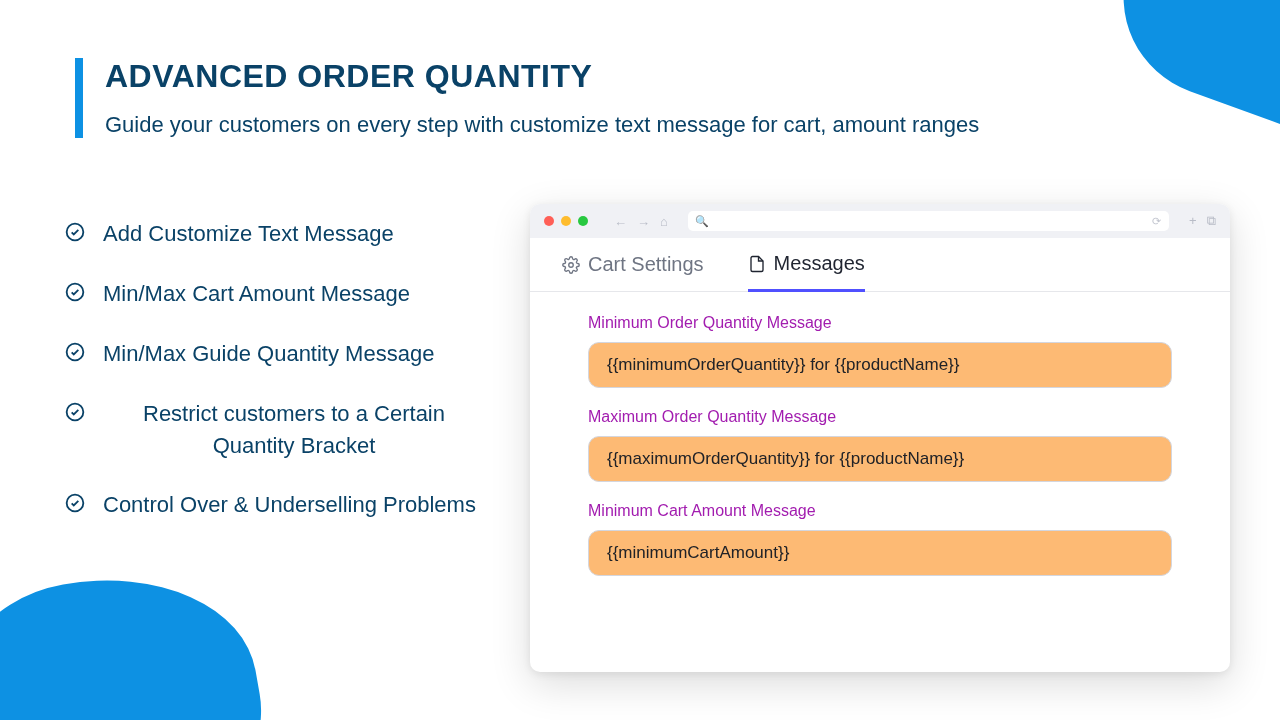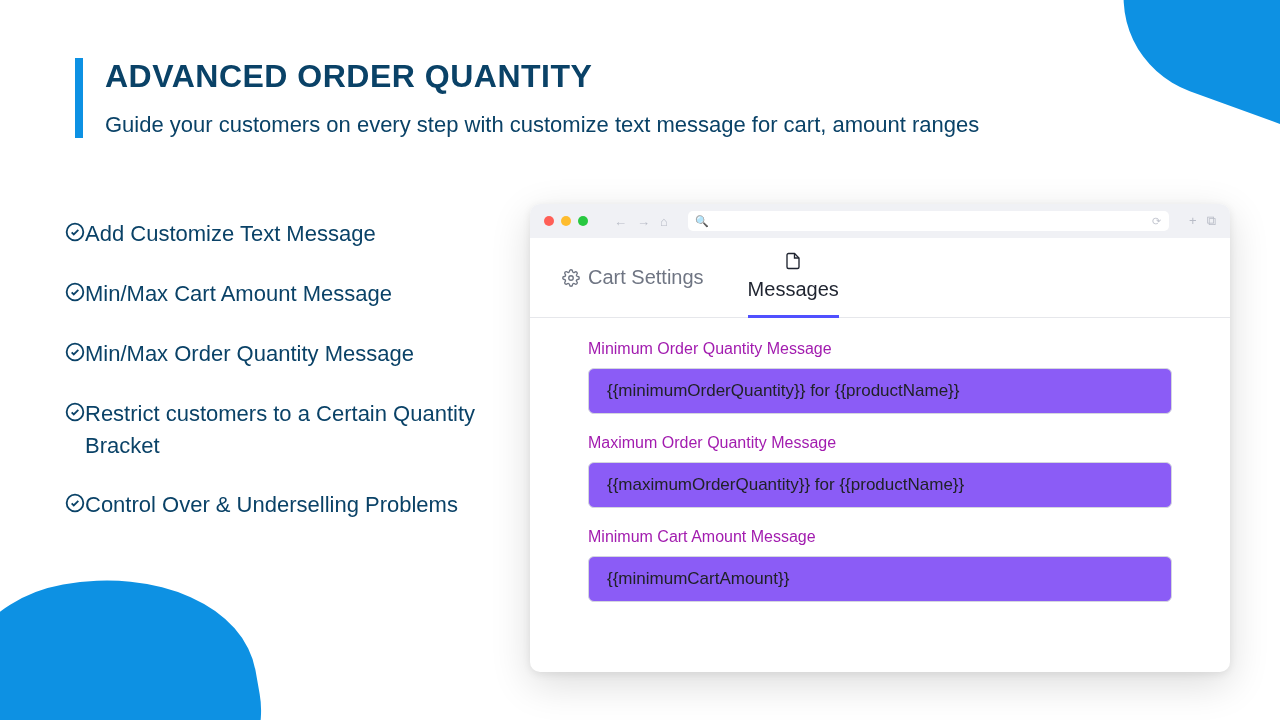--- a/index.html
+++ b/index.html
@@ -59,21 +59,23 @@
 
 .features {
   position: absolute;
   top: 218px;
   left: 65px;
   width: 420px;
 }
 .feature-item {
   display: flex;
   align-items: flex-start;
+  gap: 18px;
   margin-bottom: 28px;
+  text-align: center;
 }
 .feature-icon {
   flex-shrink: 0;
   width: 20px;
   height: 20px;
   margin-top: 4px;
 }
 .feature-text {
   font-size: 22px;
   color: #0a4267;
@@ -134,43 +136,42 @@
   gap: 8px;
   padding-bottom: 14px;
   font-size: 20px;
   color: #6f7583;
   cursor: pointer;
 }
 .tab.active {
   color: #1f2430;
   border-bottom: 3px solid #5050ff;
   margin-bottom: -1px;
-  flex-direction: column;
 }
 .tab-icon { width: 18px; height: 18px; }
 
 
 .form {
   padding: 22px 58px 0 58px;
 }
 .field { margin-bottom: 20px; }
 .field-label {
   font-size: 16px;
   color: #a21caf;
   margin-bottom: 10px;
 }
 .field-input {
   width: 100%;
   height: 46px;
   border: 1px solid #d4d6de;
-  border-radius: 6px;
+  border-radius: 11px;
   padding: 0 18px;
   font-size: 17px;
   color: #202227;
-  background: #8b5cf6;
+  background: #fdba74;
   outline: none;
 }
 </style>
 </head>
 <body>
 
 <div class="blob-tr"></div>
 <div class="blob-bl"></div>
 
 <div class="header">
@@ -191,21 +192,21 @@
         <circle cx="12" cy="12" r="10"></circle>
         <path d="M8 12.5l2.5 2.5L16 9.5"></path>
       </svg>
     <div class="feature-text">Min/Max Cart Amount Message</div>
   </div>
   <div class="feature-item">
     <svg class="feature-icon" viewBox="0 0 24 24" fill="none" stroke="#0a4267" stroke-width="2.2">
         <circle cx="12" cy="12" r="10"></circle>
         <path d="M8 12.5l2.5 2.5L16 9.5"></path>
       </svg>
-    <div class="feature-text">Min/Max Order Quantity Message</div>
+    <div class="feature-text">Min/Max Guide Quantity Message</div>
   </div>
   <div class="feature-item">
     <svg class="feature-icon" viewBox="0 0 24 24" fill="none" stroke="#0a4267" stroke-width="2.2">
         <circle cx="12" cy="12" r="10"></circle>
         <path d="M8 12.5l2.5 2.5L16 9.5"></path>
       </svg>
     <div class="feature-text">Restrict customers to a Certain Quantity Bracket</div>
   </div>
   <div class="feature-item">
     <svg class="feature-icon" viewBox="0 0 24 24" fill="none" stroke="#0a4267" stroke-width="2.2">

